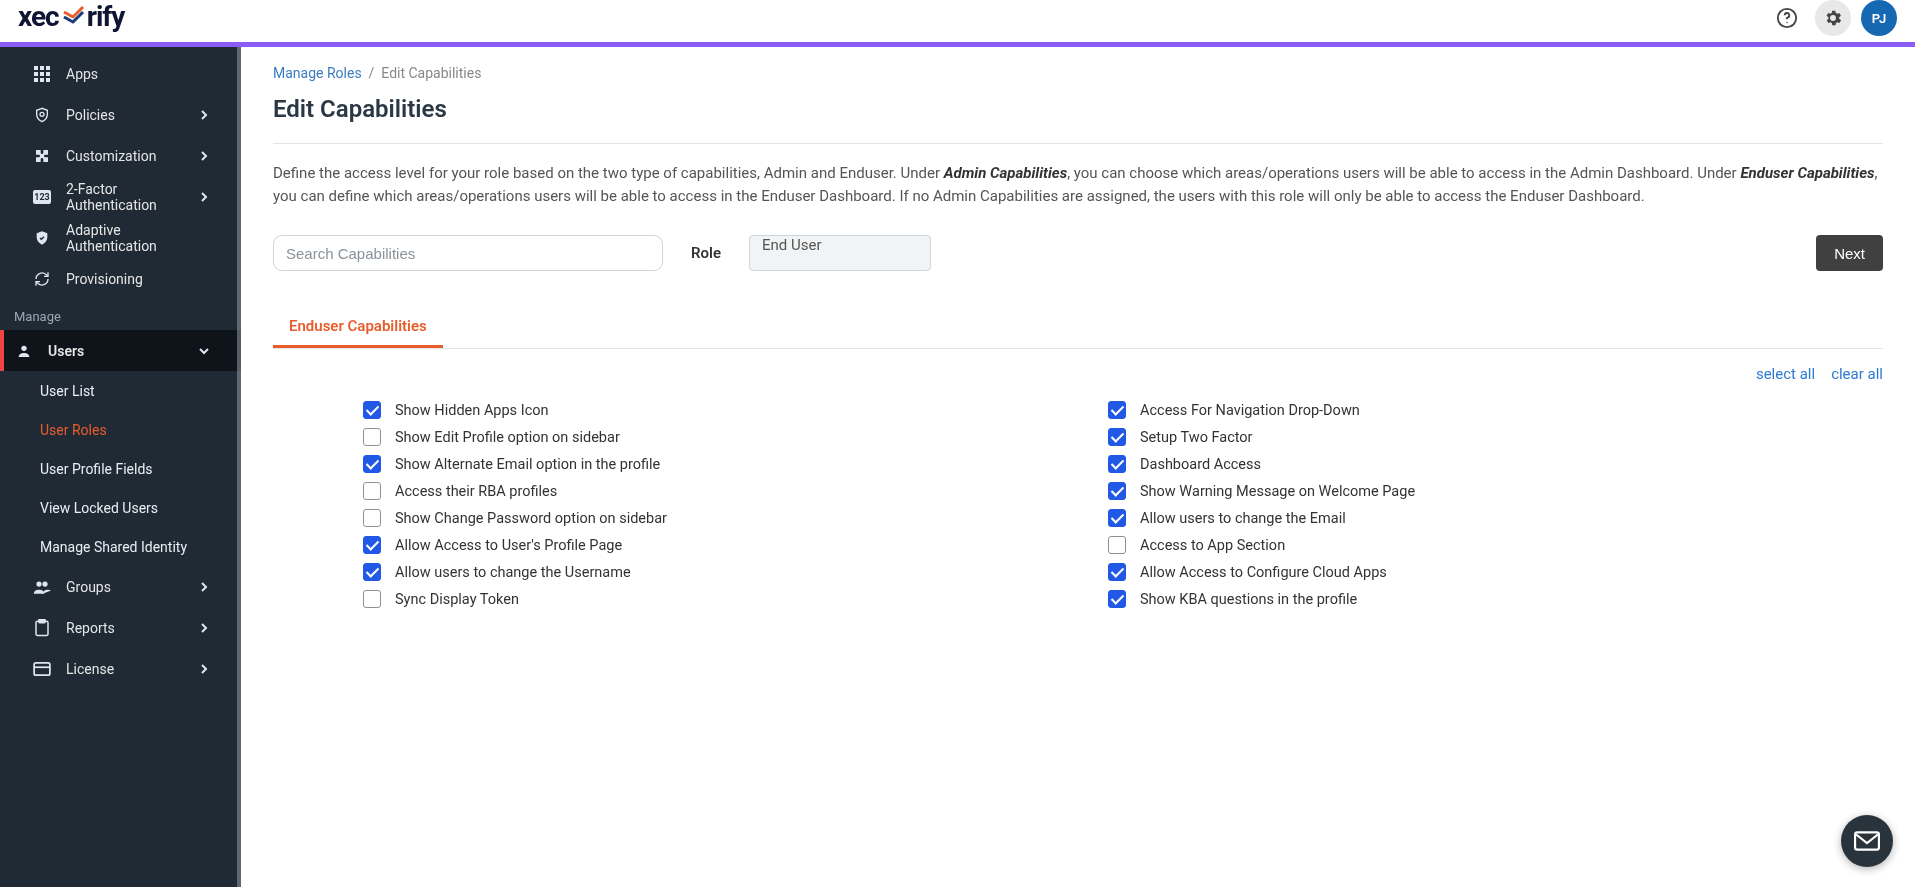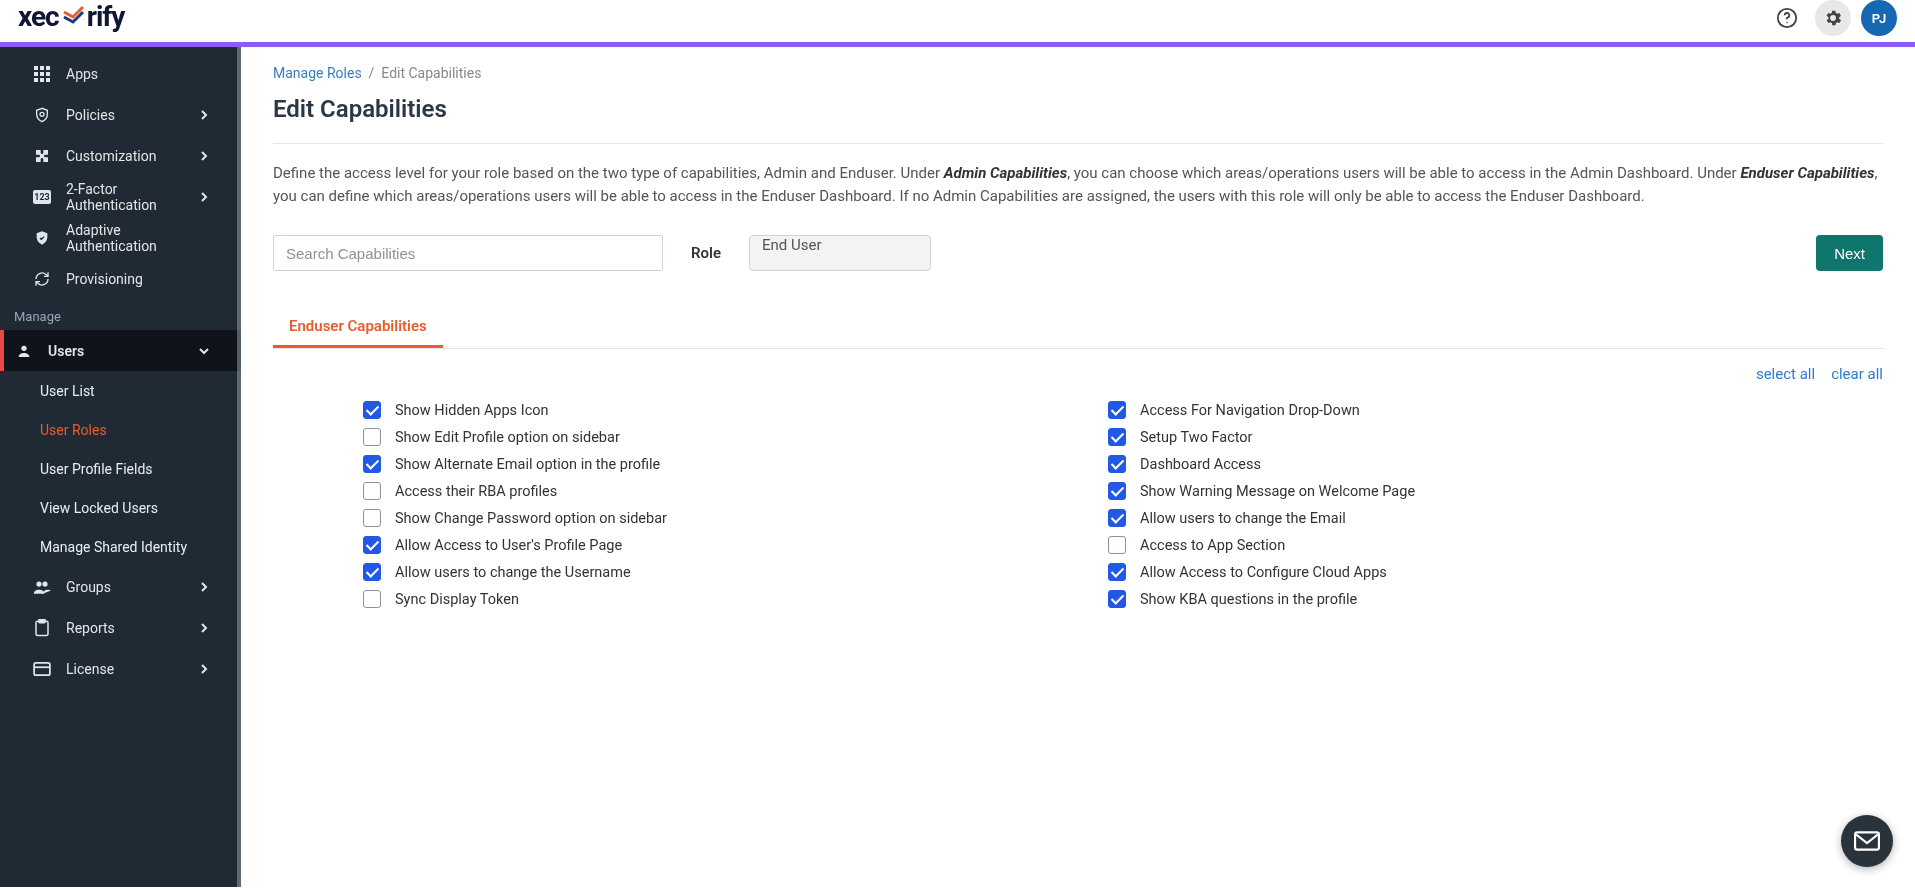--- a/index.html
+++ b/index.html
@@ -144,21 +144,21 @@
   .controls-row {
     display: flex;
     align-items: center;
     gap: 28px;
     margin-bottom: 36px;
   }
   .search-input {
     width: 390px;
     height: 36px;
     border: 1px solid #cfd4d9;
-    border-radius: 2px;
+    border-radius: 9px;
     padding: 0 12px;
     font-size: 15px;
     color: #6d28d9;
   }
   .search-input::placeholder { color: #8a929a; }
 
   .role-label { font-weight: 600; color: #333; font-size: 15px; }
 
   .role-value {
     width: 182px;
@@ -168,21 +168,21 @@
     background: #f1f3f4;
     display: flex;
     align-items: flex-start;
     padding: 0 12px;
     color: #555;
     font-size: 15px;
   }
   .spacer { flex: 1; }
 
   .next-btn {
-    background: #0f766e;
+    background: #404040;
     color: #fff;
     border: none;
     border-radius: 4px;
     height: 36px;
     padding: 0 18px;
     font-size: 15px;
     cursor: pointer;
   }
 
   

